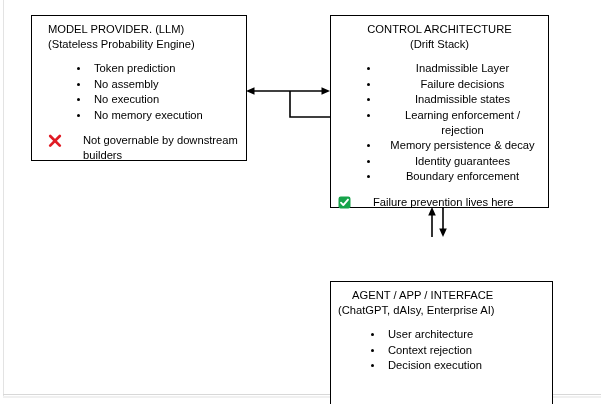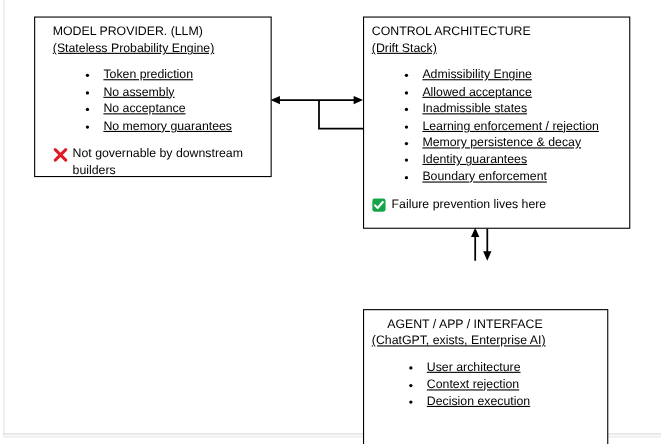--- a/index.html
+++ b/index.html
@@ -61,61 +61,61 @@
   #box-model-provider {
     left: 31px;
     top: 15px;
     width: 216px;
     height: 146px;
     padding-left: 16px;
   }
   #box-control-architecture {
     left: 330px;
     top: 15px;
-    width: 243px;
+    width: 219px;
     height: 193px;
+    text-align: center;
   }
   #box-agent-interface {
     left: 330px;
     top: 237px;
     width: 223px;
     height: 152px;
     margin-top: 44px;
   }
 
   .node-title {
     white-space: pre;
   }
   .node-subtitle {
     white-space: pre;
-    text-decoration: underline;
   }
 
   ul.node-list {
     list-style: disc;
     margin: 9px 0 0 0;
     padding-left: 42px;
-    text-decoration: underline;
   }
   ul.node-list.indent-wide {
     padding-left: 46px;
   }
   ul.node-list li {
     font-size: 11.2px;
     line-height: 15.4px;
     padding-left: 4px;
   }
   ul.node-list li::marker {
     font-size: 10px;
   }
 
   .note-row {
     display: flex;
     align-items: flex-start;
     margin-top: 10px;
+    gap: 17px;
   }
   .note-text {
     font-size: 11.2px;
     line-height: 15.2px;
   }
 
   
   .icon-x {
     display: inline-block;
     width: 14px;
@@ -164,60 +164,60 @@
   <div class="page-edge-left"></div>
   <div class="page-edge-bottom"></div>
   <div class="page-edge-bottom2"></div>
 
   <div class="node" id="box-model-provider">
     <div class="node-title">MODEL PROVIDER. (LLM)</div>
     <div class="node-subtitle">(Stateless Probability Engine)</div>
     <ul class="node-list">
       <li>Token prediction</li>
       <li>No assembly</li>
-      <li>No acceptance</li>
-      <li>No memory guarantees</li>
+      <li>No execution</li>
+      <li>No memory execution</li>
     </ul>
     <div class="note-row">
       <span class="icon-x">
         <svg width="14" height="14" viewBox="0 0 14 14">
           <path d="M2.2 2.0 L11.8 11.6" stroke="#E01B24" stroke-width="2.7" stroke-linecap="round" fill="none"></path>
           <path d="M11.8 2.0 L2.2 11.6" stroke="#E01B24" stroke-width="2.7" stroke-linecap="round" fill="none"></path>
         </svg>
       </span>
       <span class="note-text">Not governable by downstream builders</span>
     </div>
   </div>
 
   <div class="node" id="box-control-architecture">
     <div class="node-title">CONTROL ARCHITECTURE</div>
     <div class="node-subtitle">(Drift Stack)</div>
     <ul class="node-list">
-      <li>Admissibility Engine</li>
-      <li>Allowed acceptance</li>
+      <li>Inadmissible Layer</li>
+      <li>Failure decisions</li>
       <li>Inadmissible states</li>
       <li>Learning enforcement / rejection</li>
       <li>Memory persistence &amp; decay</li>
       <li>Identity guarantees</li>
       <li>Boundary enforcement</li>
     </ul>
     <div class="note-row">
       <span class="icon-check">
         <svg width="13" height="13" viewBox="0 0 13 13">
           <rect x="0.5" y="0.5" width="12" height="12" rx="2.2" ry="2.2" fill="#16A34A"></rect>
           <path d="M3.0 6.7 L5.3 9.1 L10.0 3.6" stroke="#ffffff" stroke-width="1.9" fill="none" stroke-linecap="round" stroke-linejoin="round"></path>
         </svg>
       </span>
       <span class="note-text">Failure prevention lives here</span>
     </div>
   </div>
 
   <div class="node" id="box-agent-interface">
     <div class="node-title title-center">AGENT / APP / INTERFACE</div>
-    <div class="node-subtitle">(ChatGPT, exists, Enterprise AI)</div>
+    <div class="node-subtitle">(ChatGPT, dAIsy, Enterprise AI)</div>
     <ul class="node-list indent-wide">
       <li>User architecture</li>
       <li>Context rejection</li>
       <li>Decision execution</li>
     </ul>
   </div>
 
   <svg class="connector" style="left:0;top:0;" width="601" height="404">
 
     <g>

